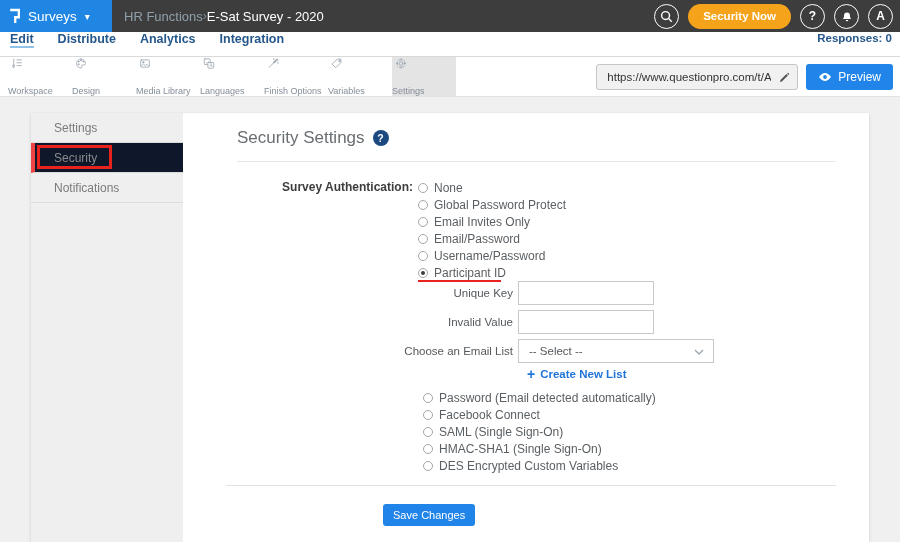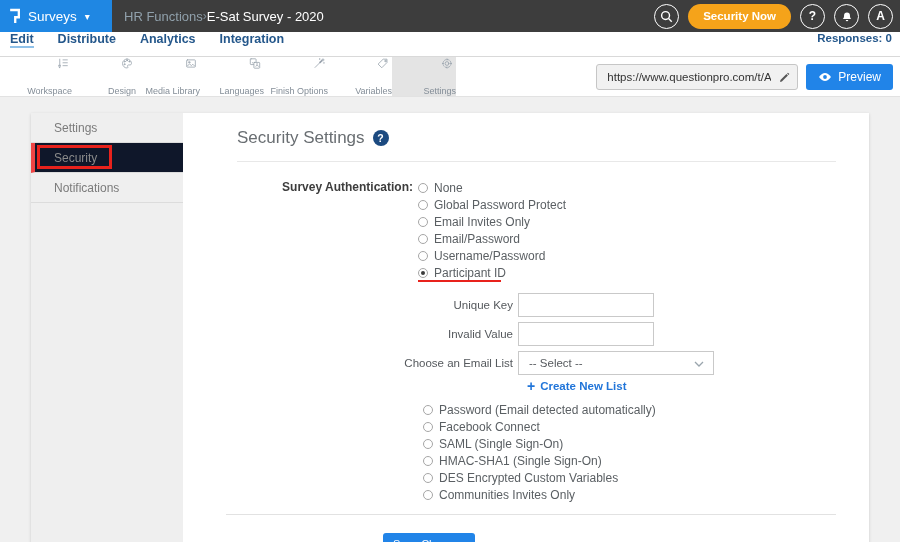--- a/index.html
+++ b/index.html
@@ -28,21 +28,21 @@
   
   .subnav { height:25px; background:#fff; border-bottom:1px solid #d9d9d9; display:flex;
             align-items:flex-start; padding:0 8px 0 10px; gap:24px; }
   .subnav-link { font-size:12.5px; font-weight:bold; color:#24578b; cursor:pointer; }
   .subnav-link.active { border-bottom:2px solid #8fc1e9; }
   .responses { margin-left:auto; font-size:11.5px; font-weight:bold; color:#24578b; }
 
   
   .toolbar { height:40px; background:#fff; border-bottom:1px solid #e2e2e2; display:flex;
              align-items:stretch; padding-left:8px; position:relative; }
-  .tool { width:64px; display:flex; flex-direction:column; align-items:flex-end;
+  .tool { width:64px; display:flex; flex-direction:column; align-items:flex-start;
           justify-content:center; gap:16px; cursor:pointer; }
   .tool svg { stroke:#98a1ac; fill:none; stroke-width:1.1; stroke-linecap:round; stroke-linejoin:round; }
   .tool-label { font-size:9px; color:#848e98; white-space:nowrap; }
   .tool.active { background:#e4e4e4; }
   .toolbar-right { position:absolute; right:7px; top:7px; display:flex; gap:8px; align-items:center; }
   .url-wrap { position:relative; }
   .url-input { width:202px; height:26px; background:#f1f1f1; border:1px solid #c6c6c6;
                border-radius:3px; font-size:11.5px; color:#333; padding:0 26px 0 10px;
                font-family:inherit; }
   .pencil { position:absolute; right:7px; top:6px; cursor:pointer; }
@@ -80,21 +80,21 @@
   .radio-row { display:flex; align-items:center; height:17px; gap:6px; cursor:pointer; position:relative; }
   .radio { width:10px; height:10px; border-radius:50%; border:1px solid #a6a6a6; background:#fff;
            position:relative; flex:none; }
   .radio.checked::after { content:""; position:absolute; left:2px; top:2px; width:4px; height:4px;
                           border-radius:50%; background:#3c3c3c; }
   .radio-label { font-size:12px; color:#5a5f63; white-space:nowrap; }
   .radio-row.underlined::after { content:""; position:absolute; left:0; top:16px; width:83px;
                                  height:2px; background:#e8221c; }
 
   .field-row { display:flex; align-items:center; margin-top:5px; }
-  .field-row.first { margin-top:12px; }
+  .field-row.first { margin-top:0; }
   .field-label { width:281px; text-align:right; padding-right:5px; font-size:11.5px;
                  color:#55595d; flex:none; }
   .text-input { width:136px; height:24px; border:1px solid #c9c9c9; background:#fff;
                 font-family:inherit; font-size:11.5px; padding:0 6px; }
   .select { width:196px; height:24px; border:1px solid #c9c9c9; background:#fff; display:flex;
             align-items:center; padding:0 22px 0 10px; color:#55595d; font-size:11.5px;
             position:relative; cursor:pointer; }
   .select svg { position:absolute; right:9px; top:9px; }
   .create-row { margin-top:4px; margin-left:290px; display:inline-flex; align-items:center;
                 gap:5px; cursor:pointer; }
@@ -329,24 +329,20 @@
               <span class="radio-label">SAML (Single Sign-On)</span>
             </div>
             <div class="radio-row">
               <span class="radio"></span>
               <span class="radio-label">HMAC-SHA1 (Single Sign-On)</span>
             </div>
             <div class="radio-row">
               <span class="radio"></span>
               <span class="radio-label">DES Encrypted Custom Variables</span>
             </div>
-            <div class="radio-row">
-              <span class="radio"></span>
-              <span class="radio-label">Communities Invites Only</span>
-            </div>
           </div>
 
           <div class="divider divider2"></div>
 
           <div class="save-row">
             <button class="save-btn">Save Changes</button>
           </div>
         </div>
       </section>
 

